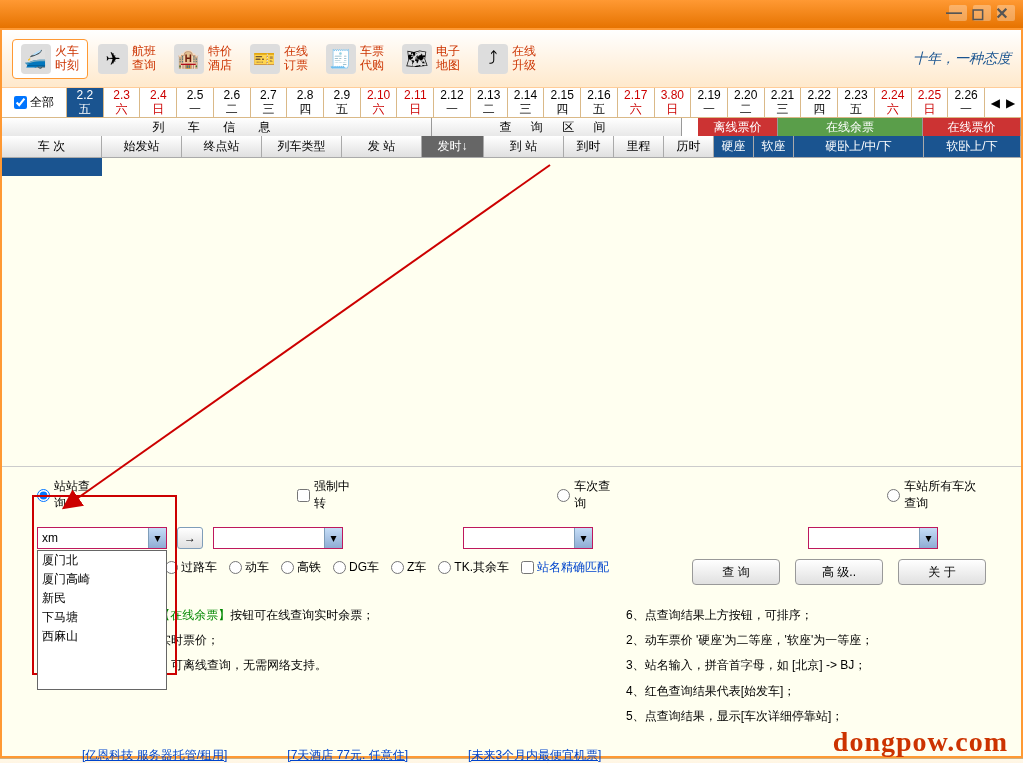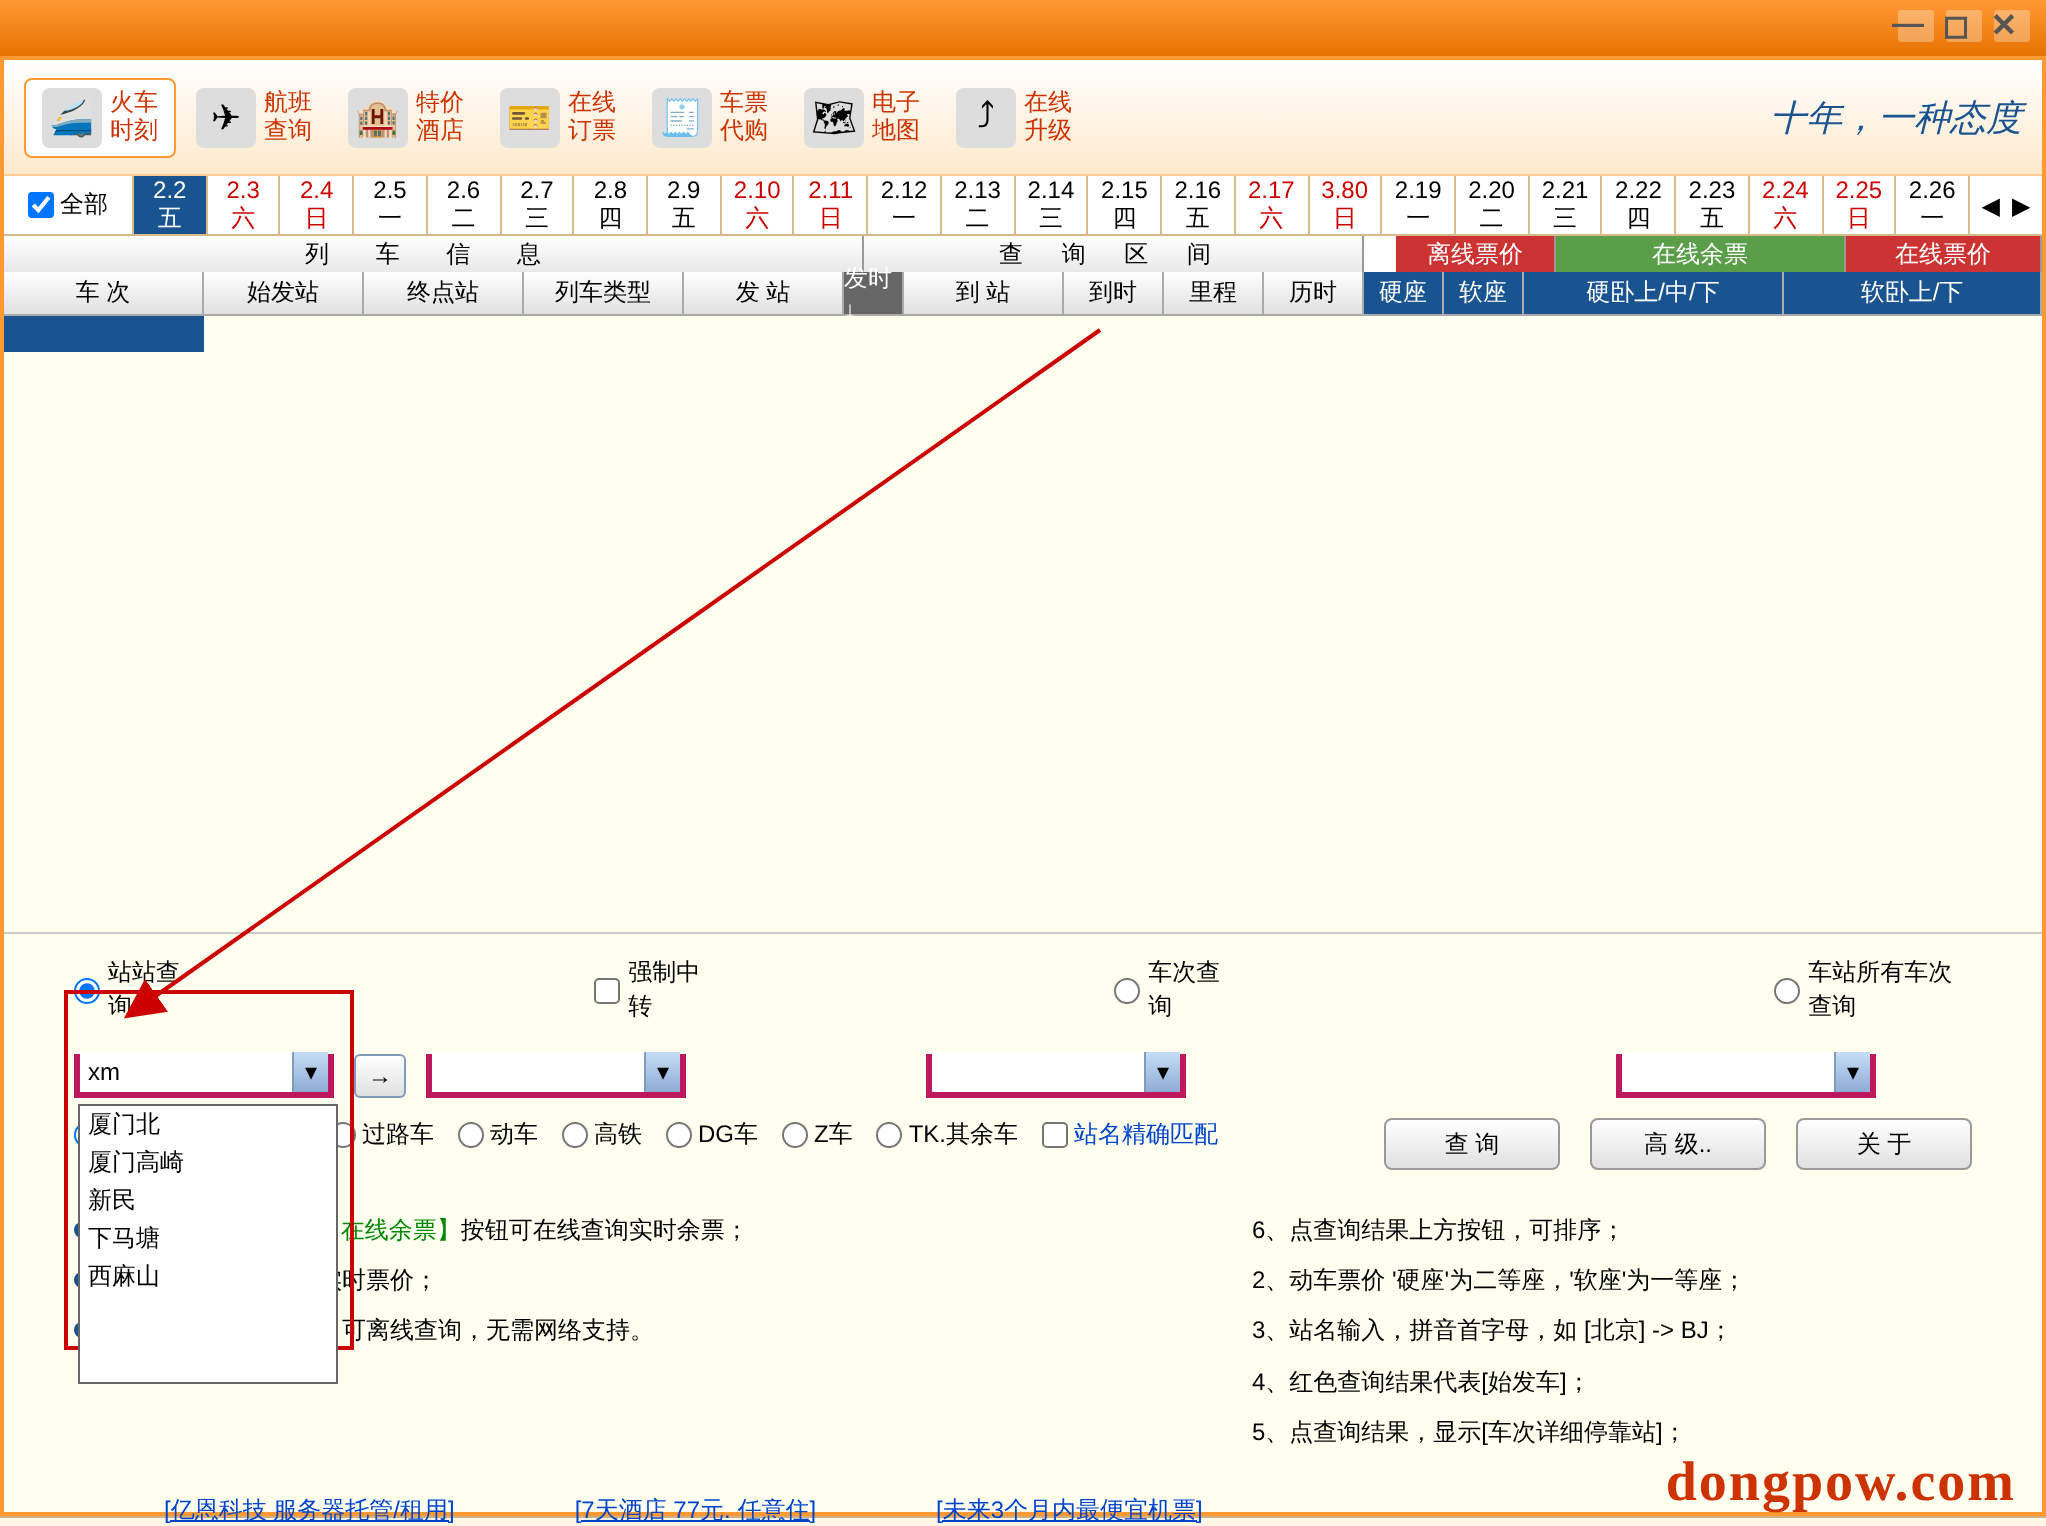--- a/index.html
+++ b/index.html
@@ -10,21 +10,21 @@
     .window-controls { position: absolute; right: 8px; top: 5px; display: flex; gap: 6px; }
     .window-controls span { width: 18px; height: 16px; background: rgba(255,255,255,0.3); border-radius: 2px; display:flex; align-items:center; justify-content:center; cursor:pointer; color:#555; }
     
     .main-border { border: 2px solid #ff9933; height: 730px; display: flex; flex-direction: column; }
     
     .toolbar { height: 58px; background: linear-gradient(#fff, #ffe9cc); display: flex; align-items: center; padding: 0 10px; gap: 2px; border-bottom: 1px solid #ffcc99; }
     .toolbar-btn { display: flex; align-items: center; gap: 4px; padding: 4px 8px; cursor: pointer; border-radius: 4px; }
     .toolbar-btn.active { border: 1px solid #ff9933; background: #fff; }
     .toolbar-btn .icon { width: 30px; height: 30px; background: #ddd; border-radius: 4px; display:flex; align-items:center; justify-content:center; font-size:18px; }
     .toolbar-btn .labels { display: flex; flex-direction: column; font-size: 13px; color: #cc3300; line-height: 1.1; }
-    .slogan { margin-left: auto; color: #1a5490; font-size: 18px; font-style: italic; font-family: cursive; }
+    .slogan { margin-left: auto; color: #1a5490; font-size: 14px; font-style: italic; font-family: cursive; }
     
     .date-row { height: 30px; display: flex; align-items: stretch; border-bottom: 1px solid #dab988; }
     .all-check { width: 65px; display: flex; align-items: center; justify-content: center; gap: 3px; border-right: 1px solid #dab988; }
     .date-cell { flex: 1; border-right: 1px solid #dab988; display: flex; flex-direction: column; align-items: center; justify-content: center; cursor: pointer; font-size: 11px; line-height: 1.1; text-align: right; }
     .date-cell.selected { background: #1a5490; color: #fff; }
     .date-cell.red { color: #cc0000; }
     .date-nav { width: 36px; display: flex; align-items: center; justify-content: center; gap:2px; }
     .date-nav span { cursor:pointer; padding: 0 2px; }
     
     .header-row1 { height: 18px; display: flex; font-size: 12px; }
@@ -43,21 +43,21 @@
     .table-body { flex: 1; background: #fffff0; overflow: auto; }
     .table-body .row { height: 18px; display:flex; }
     .table-body .cell-sel { width: 100px; background: #1a5490; height: 18px; }
     
     .bottom-panel { height: 290px; background: #fffff0; border-top: 1px solid #ccc; padding: 8px 20px; position: relative; }
     .query-types { display: flex; gap: 36px; margin-bottom: 12px; padding: 3px 15px; }
     .query-types label { display: flex; align-items: center; gap: 4px; }
     .query-types .sep { width: 150px; }
     
     .query-row { display: flex; align-items: center; gap: 10px; padding: 0 15px; margin-bottom: 10px; }
-    .combo { height: 22px; border: 3px solid #be185d; background: #7f1d1d; display:flex; align-items:flex-end; min-width: 130px; position:relative; }
+    .combo { height: 22px; border: 1px solid #be185d; background: #7f1d1d; display:flex; align-items:flex-end; min-width: 130px; position:relative; }
     .combo input { border:none; outline:none; width: calc(100% - 18px); padding: 0 4px; height:20px; }
     .combo .dd { width: 18px; background: linear-gradient(#c5ddf7,#8facd4); height:20px; display:flex; align-items:center; justify-content:center; cursor:pointer; border-left:1px solid #7f9db9; }
     .arrow-btn { width: 26px; height: 22px; border: 1px solid #7f9db9; background: linear-gradient(#fff,#e0e0e0); cursor:pointer; display:flex; align-items:center; justify-content:center; border-radius: 3px; }
     
     .dropdown-list { position: absolute; top: 22px; left: -1px; width: 130px; height: 140px; background: #fff; border: 1px solid #666; z-index: 10; overflow: auto; }
     .dropdown-list div { padding: 1px 4px; cursor:pointer; }
     
     .filter-row { display: flex; align-items: flex-start; gap: 12px; padding: 0 15px; margin: 10px 0; }
     .filter-row label { display:flex; align-items:center; gap: 3px; }
     .action-btns { margin-left: auto; display:flex; gap: 15px; }
@@ -267,21 +267,21 @@
     <div class="hr-seg hr-on">在线余票</div>
     <div class="hr-seg hr-on2">在线票价</div>
   </div>
 
   <div class="table-head" id="table-head">
       <div class="th" style="width: 100px;">车 次</div>
       <div class="th" style="width: 80px;">始发站</div>
       <div class="th" style="width: 80px;">终点站</div>
       <div class="th" style="width: 80px;">列车类型</div>
       <div class="th" style="width: 80px;">发 站</div>
-      <div class="th sorted" style="width: 30px;">发时↓</div>
+      <div class="th sorted" style="width: 62px;">发时↓</div>
       <div class="th" style="width: 80px;">到 站</div>
       <div class="th" style="width: 50px;">到时</div>
       <div class="th" style="width: 50px;">里程</div>
       <div class="th" style="width: 50px;">历时</div>
       <div class="th th-blue" style="width: 40px;">硬座</div>
       <div class="th th-blue" style="width: 40px;">软座</div>
       <div class="th th-blue" style="width: 130px;">硬卧上/中/下</div>
       <div class="th th-blue" style="flex: 1 1 0%;">软卧上/下</div>
     </div>
 

